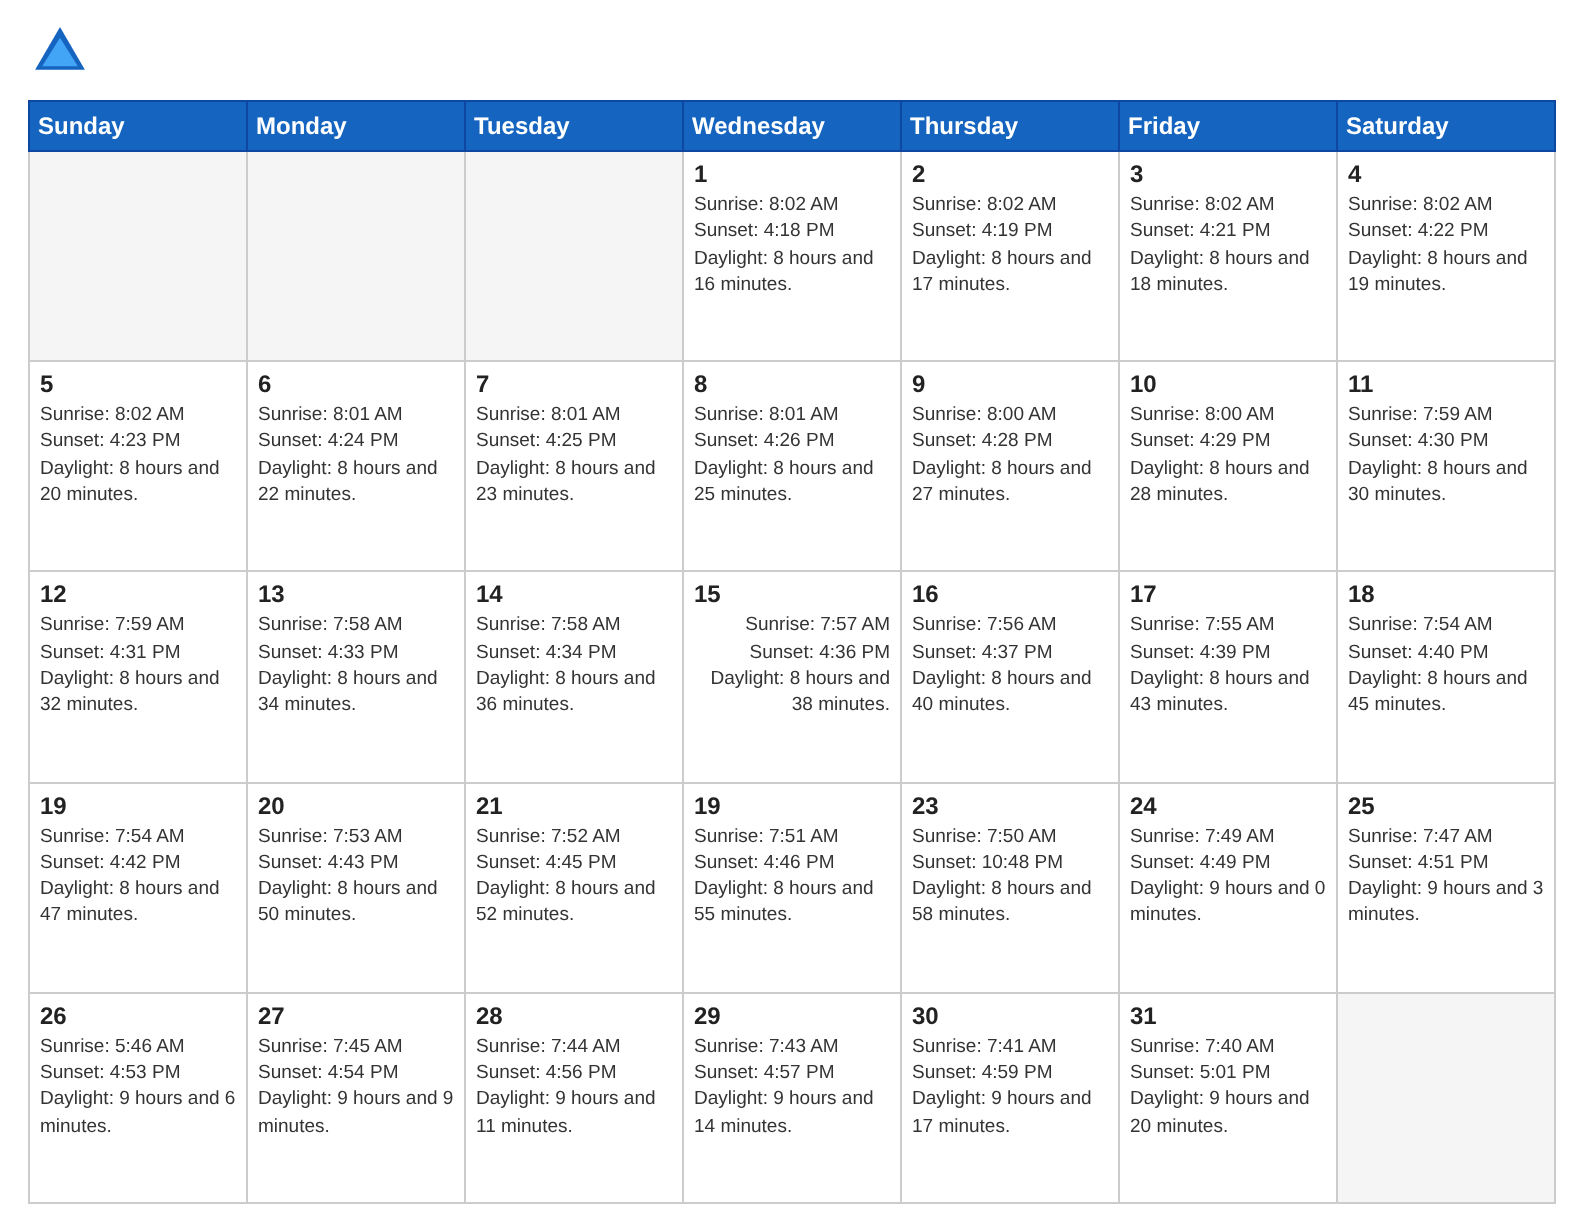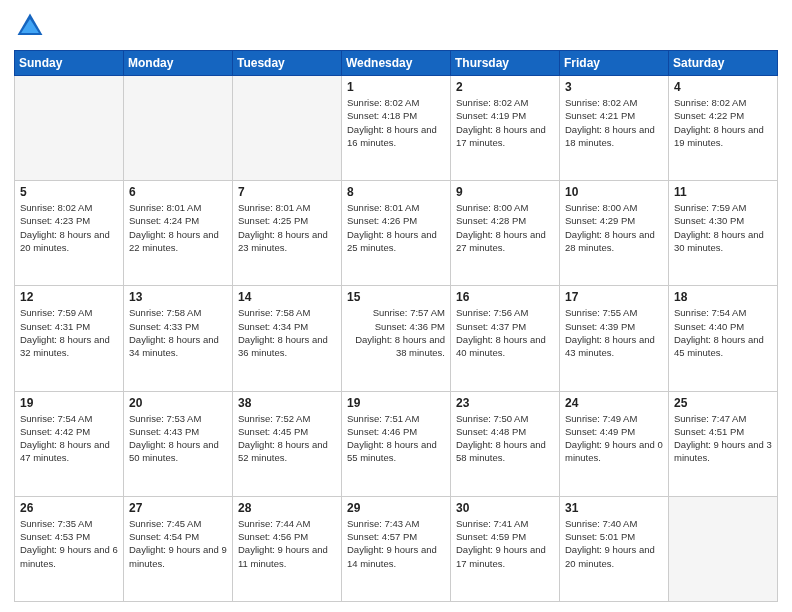--- a/index.html
+++ b/index.html
@@ -257,54 +257,54 @@
 Sunset: 4:42 PM
 Daylight: 8 hours and 47 minutes.</div>
           </td>
           <td>
             <span class="day-number">20</span>
             <div class="day-info" style="white-space: pre-line;">Sunrise: 7:53 AM
 Sunset: 4:43 PM
 Daylight: 8 hours and 50 minutes.</div>
           </td>
           <td>
-            <span class="day-number">38</span>
+            <span class="day-number">21</span>
             <div class="day-info" style="white-space: pre-line;">Sunrise: 7:52 AM
 Sunset: 4:45 PM
 Daylight: 8 hours and 52 minutes.</div>
           </td>
           <td>
             <span class="day-number">19</span>
             <div class="day-info" style="white-space: pre-line;">Sunrise: 7:51 AM
 Sunset: 4:46 PM
 Daylight: 8 hours and 55 minutes.</div>
           </td>
           <td>
             <span class="day-number">23</span>
             <div class="day-info" style="white-space: pre-line;">Sunrise: 7:50 AM
-Sunset: 4:48 PM
+Sunset: 10:48 PM
 Daylight: 8 hours and 58 minutes.</div>
           </td>
           <td>
             <span class="day-number">24</span>
             <div class="day-info" style="white-space: pre-line;">Sunrise: 7:49 AM
 Sunset: 4:49 PM
 Daylight: 9 hours and 0 minutes.</div>
           </td>
           <td>
             <span class="day-number">25</span>
             <div class="day-info" style="white-space: pre-line;">Sunrise: 7:47 AM
 Sunset: 4:51 PM
 Daylight: 9 hours and 3 minutes.</div>
           </td>
         </tr>
         <tr>
           <td>
             <span class="day-number">26</span>
-            <div class="day-info" style="white-space: pre-line;">Sunrise: 7:35 AM
+            <div class="day-info" style="white-space: pre-line;">Sunrise: 5:46 AM
 Sunset: 4:53 PM
 Daylight: 9 hours and 6 minutes.</div>
           </td>
           <td>
             <span class="day-number">27</span>
             <div class="day-info" style="white-space: pre-line;">Sunrise: 7:45 AM
 Sunset: 4:54 PM
 Daylight: 9 hours and 9 minutes.</div>
           </td>
           <td>

